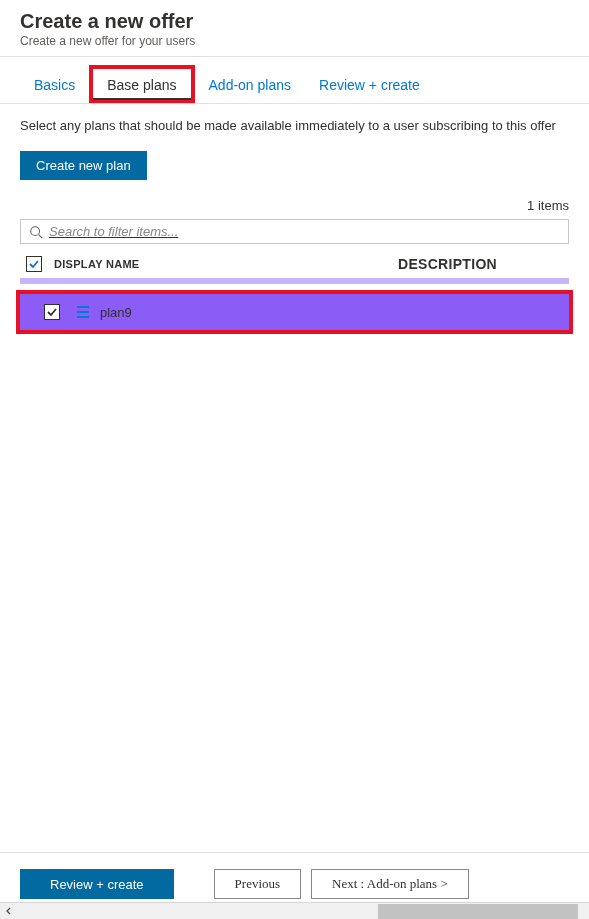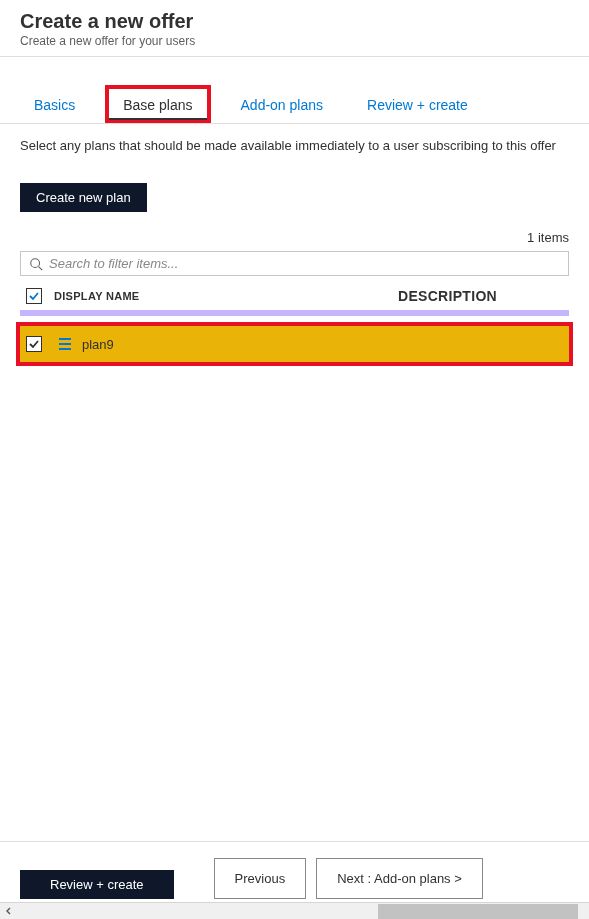--- a/index.html
+++ b/index.html
@@ -26,23 +26,23 @@
       font-weight: 600;
       color: #323130;
     }
     .header .subtitle {
       font-size: 12px;
       color: #605e5c;
       margin-top: 1px;
     }
     .tabs {
       display: flex;
-      gap: 16px;
+      gap: 0;
       padding: 0 20px;
-      margin-top: 32px;
+      margin-top: 12px;
       border-bottom: 1px solid #e1dfdd;
     }
     .tab {
       padding: 8px 14px 10px 14px;
       font-size: 14px;
       color: #0078d4;
       cursor: pointer;
       position: relative;
     }
     .tab.highlighted {
@@ -63,42 +63,42 @@
     }
     .content {
       padding: 14px 20px 0 20px;
     }
     .description {
       font-size: 13px;
       color: #323130;
       margin-bottom: 18px;
     }
     .btn-primary {
-      background: #0f172a;
+      background: #0369a1;
       color: #ffffff;
       border: none;
       padding: 7px 16px;
       font-size: 13px;
       cursor: pointer;
       font-family: inherit;
-      margin-top: 12px;
     }
     .item-count {
       font-size: 13px;
       color: #323130;
       margin-top: 18px;
       margin-bottom: 6px;
       text-align: right;
     }
     .search-wrap {
       border: 1px solid #c8c6c4;
       display: flex;
       align-items: center;
       padding: 4px 8px;
       background: #ffffff;
+      text-decoration: underline;
     }
     .search-icon {
       color: #605e5c;
       margin-right: 6px;
       display: inline-flex;
     }
     .search-input {
       border: none;
       outline: none;
       flex: 1;
@@ -150,23 +150,23 @@
       cursor: pointer;
       background: #fff;
     }
     .checkbox svg {
       display: block;
     }
     .header-check svg path { stroke: #0078d4; }
     .table-row {
       display: flex;
       align-items: center;
-      background: #eab308;
+      background: #8b5cf6;
       border: 4px solid #e81123;
-      padding: 10px 0;
+      padding: 10px 18px;
       margin-top: 6px;
       margin-left: -4px;
       margin-right: -4px;
     }
     .row-icon {
       margin-left: 6px;
       margin-right: 10px;
       display: inline-flex;
     }
     .row-name {
@@ -186,21 +186,21 @@
     .footer .btn-primary {
       padding: 7px 30px;
     }
     .btn-secondary {
       background: #ffffff;
       color: #323130;
       border: 1px solid #8a8886;
       padding: 6px 20px;
       font-size: 13px;
       cursor: pointer;
-      font-family: Liberation Sans, sans-serif;
+      font-family: Liberation Serif, serif;
     }
     .spacer-btn { margin-left: 30px; }
     .scrollbar {
       position: absolute;
       bottom: 0;
       left: 0;
       right: 0;
       height: 17px;
       background: #f0f0f0;
       border-top: 1px solid #d6d6d6;

